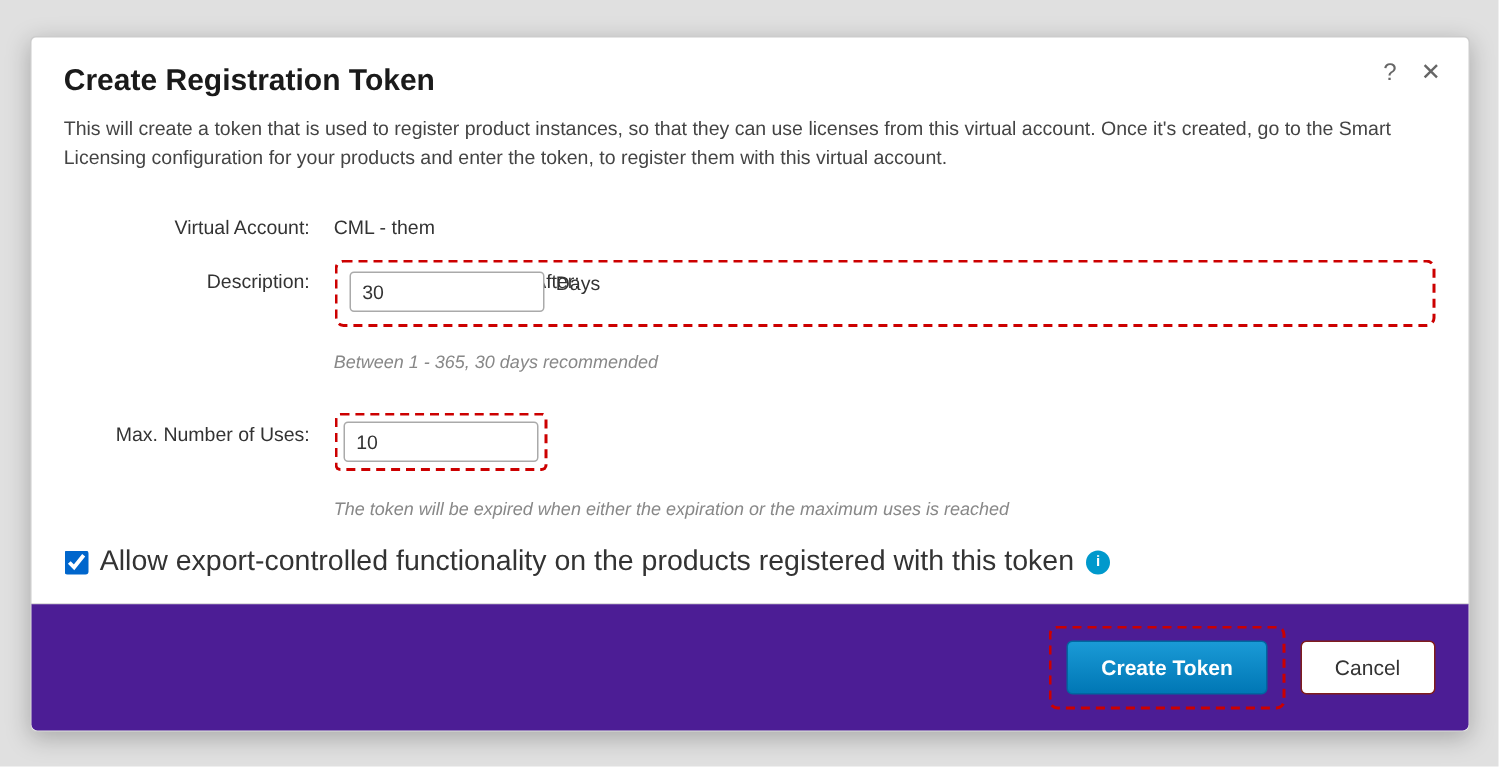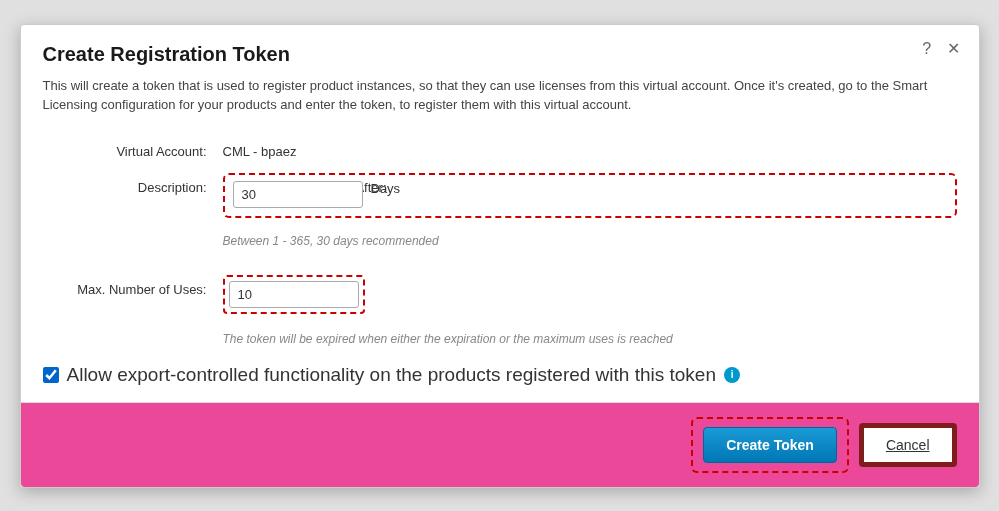--- a/index.html
+++ b/index.html
@@ -168,21 +168,21 @@
       background: #0099cc;
       color: white;
       border-radius: 50%;
       font-size: 10px;
       font-weight: bold;
       cursor: pointer;
       vertical-align: middle;
     }
 
     .dialog-footer {
-      background: #ec4899;
+      background: #4c1d95;
       border-top: 1px solid #ddd;
       padding: 14px 22px;
       display: flex;
       justify-content: flex-end;
       align-items: center;
       gap: 10px;
       border-radius: 0 0 4px 4px;
     }
 
     .btn-create {
@@ -192,26 +192,25 @@
       border-radius: 4px;
       padding: 9px 22px;
       font-size: 14px;
       font-weight: bold;
       cursor: pointer;
     }
 
     .btn-cancel {
       background: #ffffff;
       color: #333;
-      border: 5px solid #7f1d1d;
+      border: 1px solid #7f1d1d;
       border-radius: 4px;
       padding: 9px 22px;
       font-size: 14px;
       cursor: pointer;
-      text-decoration: underline;
     }
 
     
     .combined-dashed {
       border: 2px dashed #cc0000;
       border-radius: 6px;
       padding: 6px 8px 8px 8px;
       flex: 1;
     }
 
@@ -245,21 +244,21 @@
     <div class="dialog-close-area">
       <button class="icon-btn" title="Help">?</button>
       <button class="icon-btn" title="Close">✕</button>
     </div>
   </div>
 
   <div class="dialog-body">
 
     <div class="form-row">
       <div class="form-label">Virtual Account:</div>
-      <div class="form-value">CML - bpaez</div>
+      <div class="form-value">CML - them</div>
     </div>
 
     <div class="form-row" style="align-items:flex-start;">
       <div style="display:flex; width:180px; min-width:180px;">
         <div class="form-label" style="margin-bottom:14px;">Description:</div>
         <div class="form-label required">Expire After:</div>
       </div>
       <div class="combined-dashed">
 
 

